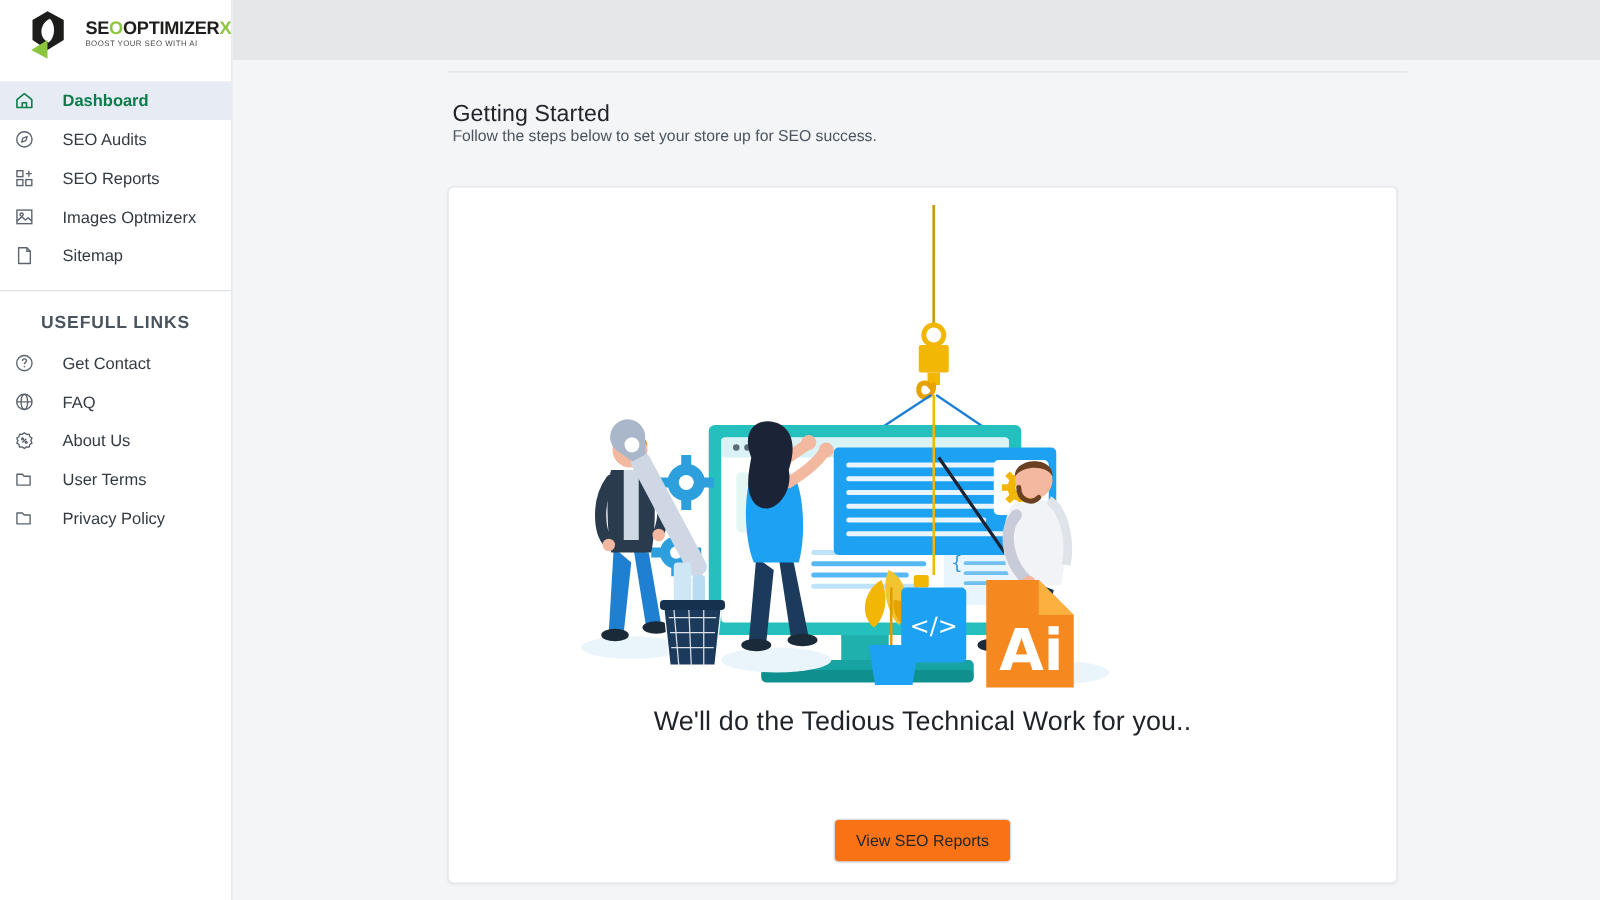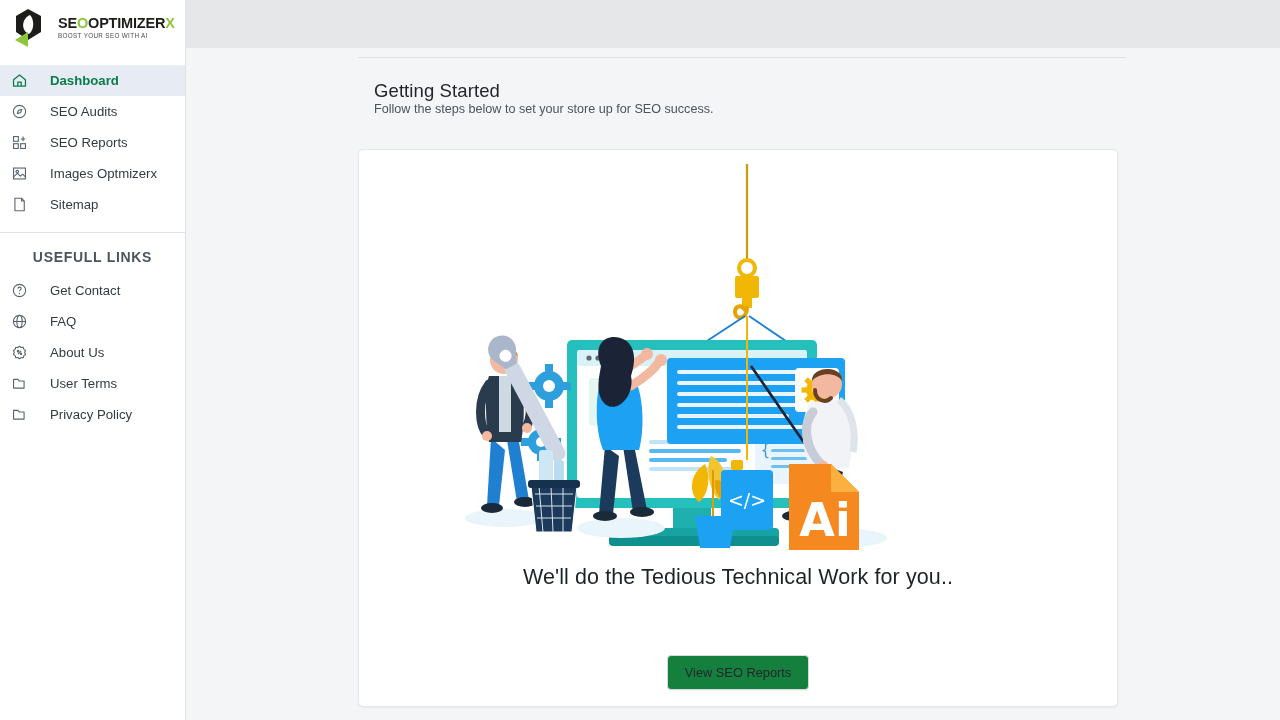--- a/index.html
+++ b/index.html
@@ -29,20 +29,21 @@
     position: relative;
     z-index: 5;
   }
 
   .logo-area {
     height: 55px;
     display: flex;
     align-items: center;
     padding-left: 8px;
     gap: 10px;
+    justify-content: flex-end;
   }
 
   .logo-mark {
     width: 40px;
     height: 42px;
     position: relative;
     flex: 0 0 40px;
   }
 
   .logo-text-wrap {
@@ -131,21 +132,21 @@
     position: absolute;
     left: 172px;
     top: 9px;
     width: 768px;
     height: 1px;
     background: #dde2e8;
   }
 
   .page-head {
     position: absolute;
-    left: 188px;
+    left: 176px;
     top: 32px;
   }
 
   .page-title {
     font-size: 18.5px;
     color: #22262a;
     font-weight: normal;
     letter-spacing: 0.1px;
   }
 
@@ -199,21 +200,21 @@
 
   .btn-row {
     position: absolute;
     top: 505px;
     width: 100%;
     display: flex;
     justify-content: center;
   }
 
   .btn {
-    background: #15803d;
+    background: #f97316;
     border: 1px solid #d6dade;
     border-radius: 4px;
     padding: 9px 17px;
     font-size: 12.8px;
     color: #22262a;
     font-family: "Liberation Sans", sans-serif;
     cursor: pointer;
     box-shadow: 0 1px 1px rgba(16,24,40,0.04);
   }
 </style>

